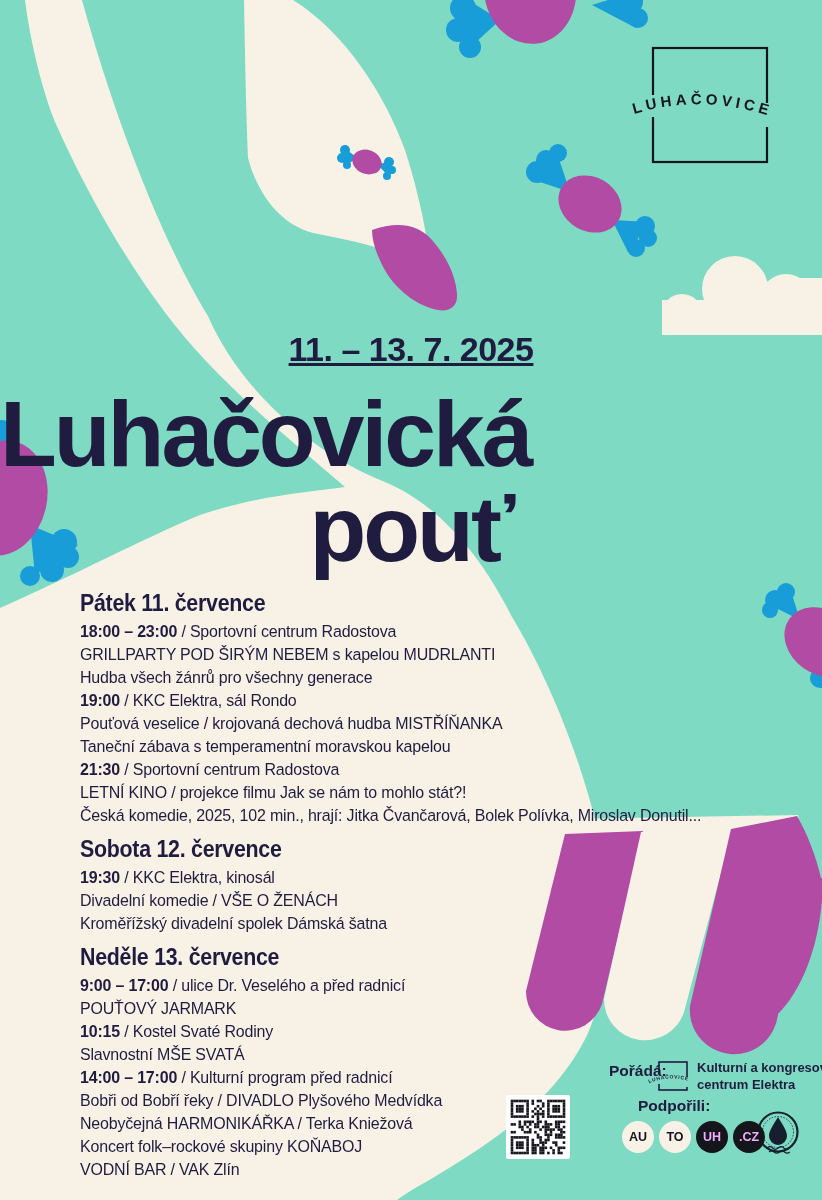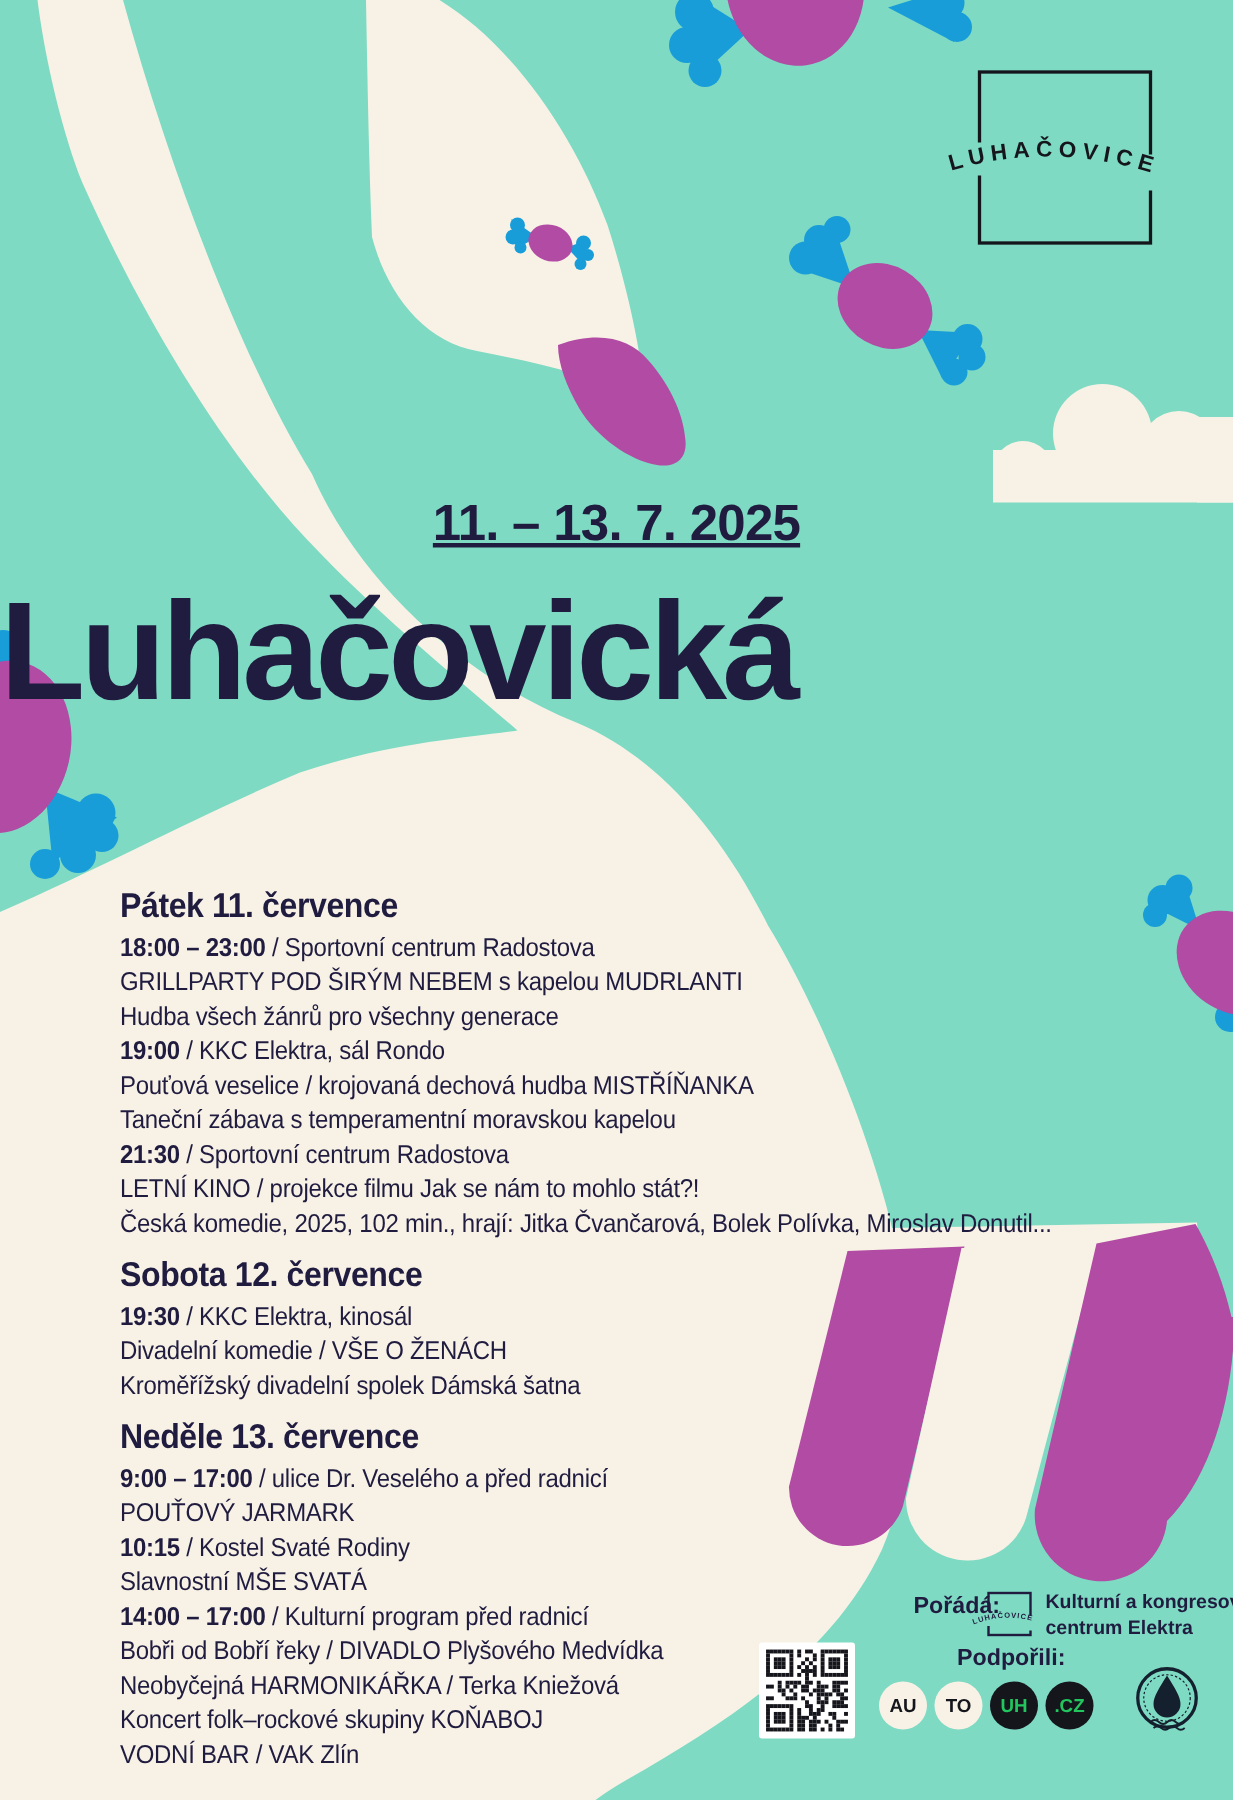--- a/index.html
+++ b/index.html
@@ -13,24 +13,24 @@
   .schedule{position:absolute;left:80px;top:590px;transform:scaleX(.93);transform-origin:left top;}
   .section{margin-bottom:9px;}
   .sec-heading{font-size:23px;font-weight:bold;line-height:26px;letter-spacing:-0.3px;}
   .sec-lines{margin-top:4px;font-size:17.2px;line-height:23px;letter-spacing:-0.2px;}
   .line{white-space:nowrap;}
   .line b{font-weight:bold;}
   .foot-label{font-size:15.5px;font-weight:bold;}
   .org-label{left:588px;top:1062px;margin-left:21px;}
   .sup-label{left:595px;top:1097px;margin-left:43px;}
   .org-name{left:697px;top:1060px;font-size:13px;font-weight:bold;line-height:16.5px;white-space:nowrap;}
-  .badges{position:absolute;left:586px;top:1121px;display:flex;gap:5px;justify-content:space-between;}
+  .badges{position:absolute;left:622px;top:1121px;display:flex;gap:5px;justify-content:space-between;}
   .badge{width:32px;height:32px;border-radius:50%;background:#f8f2e6;color:#15151c;
          display:flex;align-items:center;justify-content:center;font-size:12.5px;font-weight:bold;}
-  .badge.dark{background:#15151c;color:#22c55e;}
+  .badge.dark{background:#15151c;color:#f0abfc;}
 </style>
 </head>
 <body>
 
 <div class="poster">
 
   <svg class="art" viewBox="0 0 822 1200">
 
     <path fill="#f8f2e6" d="
       M 25,0 L 82,0
@@ -402,20 +402,21 @@
       <circle cx="778" cy="1132" r="19.5" fill="none" stroke="#15202e" stroke-width="2.2"></circle>
       <circle cx="778" cy="1132" r="15.5" fill="none" stroke="#15202e" stroke-width="0.8" stroke-dasharray="1.6,1.4"></circle>
       <path fill="#15202e" d="M 778,1117 C 773,1125 769,1131 769,1136 a 9,9 0 0 0 18,0 C 787,1131 783,1125 778,1117 Z"></path>
       <path fill="none" stroke="#15202e" stroke-width="1.2" d="M 767,1148 q 2.8,-2.6 5.6,0 q 2.8,2.6 5.6,0 q 2.8,-2.6 5.6,0 q 2.8,2.6 5.6,0"></path>
       <path fill="none" stroke="#15202e" stroke-width="1.2" d="M 769,1152 q 2.6,-2.4 5.2,0 q 2.6,2.4 5.2,0 q 2.6,-2.4 5.2,0 q 2.6,2.4 5.2,0"></path>
     </g>
   </svg>
 
   <div class="txt date">11. – 13. 7. 2025</div>
   <div class="txt title-l1">Luhačovická</div>
+  <div class="txt title-l2">pouť</div>
 
   <div class="schedule">
       <div class="section">
         <div class="sec-heading">Pátek 11. července</div>
         <div class="sec-lines">
           <div class="line"><b>18:00 – 23:00</b><span> / Sportovní centrum Radostova</span></div>
           <div class="line"><span>GRILLPARTY POD ŠIRÝM NEBEM s kapelou MUDRLANTI</span></div>
           <div class="line"><span>Hudba všech žánrů pro všechny generace</span></div>
           <div class="line"><b>19:00</b><span> / KKC Elektra, sál Rondo</span></div>
           <div class="line"><span>Pouťová veselice / krojovaná dechová hudba MISTŘÍŇANKA</span></div>

